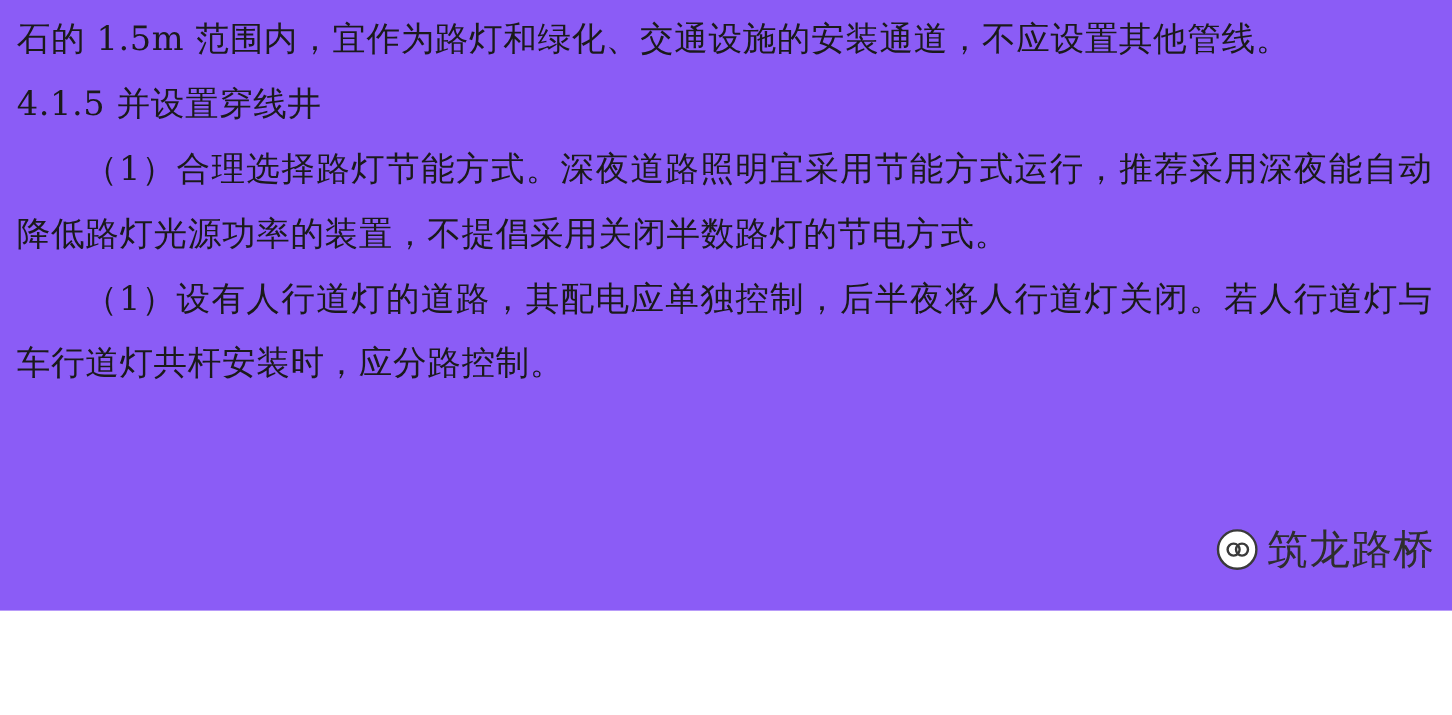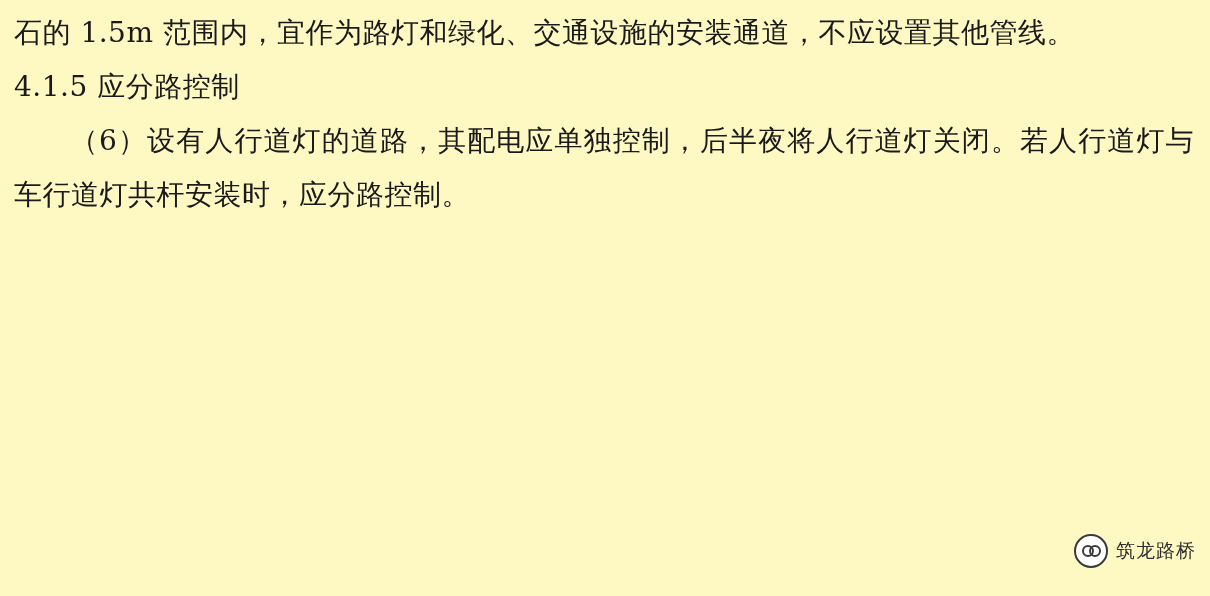--- a/index.html
+++ b/index.html
@@ -3,22 +3,22 @@
 <meta charset="utf-8">
 <style>
   html, body {
     margin: 0;
     padding: 0;
     background: #ffffff;
   }
   #page {
     position: relative;
     width: 1210px;
-    height: 596px;
-    background: #fef9c3;
+    height: 509px;
+    background: #8b5cf6;
     overflow: hidden;
     font-family: "DejaVu Serif", "Liberation Serif", serif;
   }
   .doc-body {
     position: absolute;
     left: 14px;
     top: 6px;
     width: 1180px;
   }
   .para {
@@ -73,35 +73,36 @@
     position: absolute;
     left: 13px;
     top: 9px;
     width: 8px;
     height: 8px;
     border-radius: 50%;
     border: 2px solid #3a3a3a;
     background: transparent;
   }
   .wm-text {
-    font-size: 19px;
+    font-size: 34px;
     font-family: Liberation Sans, sans-serif;
     letter-spacing: 1px;
     color: #2e2e2e;
   }
 </style>
 </head>
 <body>
 
 <div id="page">
 
   <div class="doc-body">
     <p class="para">石的 1.5m 范围内，宜作为路灯和绿化、交通设施的安装通道，不应设置其他管线。</p>
-    <p class="heading">4.1.5  应分路控制</p>
-    <p class="para indent">（6）设有人行道灯的道路，其配电应单独控制，后半夜将人行道灯关闭。若人行道灯与车行道灯共杆安装时，应分路控制。</p>
+    <p class="heading">4.1.5  并设置穿线井</p>
+    <p class="para indent">（1）合理选择路灯节能方式。深夜道路照明宜采用节能方式运行，推荐采用深夜能自动降低路灯光源功率的装置，不提倡采用关闭半数路灯的节电方式。</p>
+    <p class="para indent">（1）设有人行道灯的道路，其配电应单独控制，后半夜将人行道灯关闭。若人行道灯与车行道灯共杆安装时，应分路控制。</p>
   </div>
 
   <div class="watermark">
     <span class="wm-logo"></span>
     <span class="wm-text">筑龙路桥</span>
   </div>
 
 </div>
 
 </body></html>

